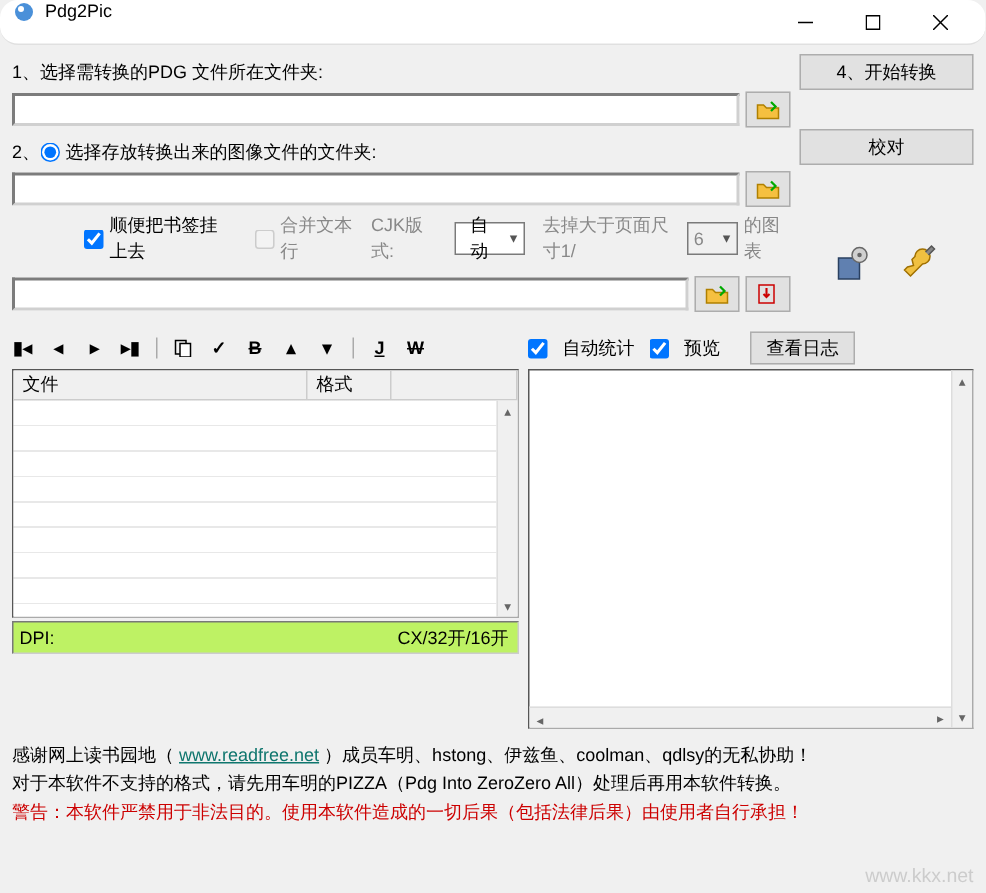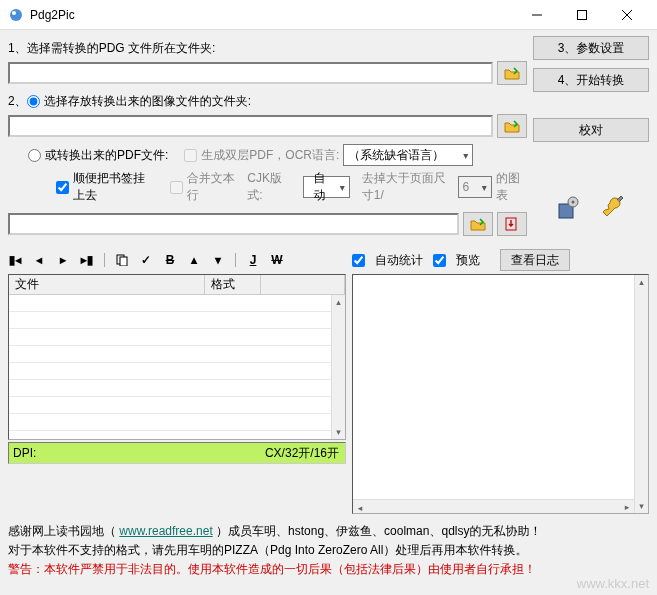--- a/index.html
+++ b/index.html
@@ -1,18 +1,18 @@
 <!DOCTYPE html>
 <html><head>
 <meta charset="utf-8">
 <style>
 * { box-sizing: border-box; margin: 0; padding: 0; }
 body { font-family: "SimSun", "Microsoft YaHei", sans-serif; font-size: 12px; background: #f0f0f0; width: 657px; height: 595px; overflow: hidden; position: relative; }
 
-.titlebar { height: 30px; background: #fff; display: flex; align-items: center; padding: 0 8px; border-bottom: 1px solid #e0e0e0; }
+.titlebar { height: 30px; background: #fff; display: flex; align-items: flex-start; padding: 0 8px; border-bottom: 1px solid #e0e0e0; border-radius: 12px; }
 .titlebar .icon-spot { width: 16px; height: 16px; margin-right: 6px; }
 .titlebar .title-text { flex: 1; font-size: 12px; }
 .winbtn { width: 45px; height: 30px; display: flex; align-items: center; justify-content: center; }
 .winbtn svg { stroke: #000; }
 
 .client { padding: 6px 8px; background: #f0f0f0; height: 565px; position: relative; }
 
 .row { display: flex; align-items: center; margin: 4px 0; }
 
 .btn { background: #e1e1e1; border: 1px solid #adadad; height: 24px; display: flex; align-items: center; justify-content: center; padding: 0 10px; font-size: 12px; cursor: pointer; }
@@ -120,31 +120,20 @@
       <div class="row">
         <input class="text-input sunken" style="flex: 1 1 0%;">
         <div class="folder-btn">
           <svg width="16" height="14">
               <path d="M1 4h4l2 2h8v7H1z" fill="#f5c040" stroke="#b08000"></path>
               <path d="M10 2l3 3-3 3" fill="none" stroke="#0a0" stroke-width="1.5"></path>
             </svg>
         </div>
       </div>
 
-      <div class="row" style="margin-top:6px; margin-left:20px;">
-        <input type="radio" name="out" class="radio" style="">
-        <label>或转换出来的PDF文件:</label>
-        <span style="width:16px;"></span>
-        <input type="checkbox" class="checkbox" disabled="" style="">
-        <label class="gray-text">生成双层PDF，OCR语言:</label>
-        <span style="width:4px;"></span>
-        <div class="select" style="width:130px;">
-            <span>（系统缺省语言）</span>
-          </div>
-      </div>
 
       <div class="row" style="margin-left:48px;">
         <input type="checkbox" class="checkbox" checked="" style="">
         <label>顺便把书签挂上去</label>
         <span style="width:16px;"></span>
         <input type="checkbox" class="checkbox" disabled="" style="">
         <label class="gray-text">合并文本行</label>
         <span style="width:10px;"></span>
         <span class="gray-text">CJK版式:</span>
         <div class="select" style="width:50px; margin:0 12px;padding-left:10px;">
@@ -168,21 +157,20 @@
         <div class="folder-btn">
           <svg width="16" height="16">
               <rect x="2" y="2" width="10" height="12" fill="none" stroke="#c00"></rect>
               <path d="M7 4v6M5 8l2 2 2-2" fill="none" stroke="#c00" stroke-width="1.4"></path>
             </svg>
         </div>
       </div>
     </div>
 
     <div style="width:116px; display:flex; flex-direction:column; gap:8px;">
-      <div class="btn">3、参数设置</div>
       <div class="btn">4、开始转换</div>
       <div style="height:10px;"></div>
       <div class="btn">校对</div>
       <div style="height:34px;"></div>
       <div style="display:flex; gap:12px; justify-content:center;">
         <div class="big-tool">
           <svg width="30" height="30">
               <rect x="6" y="10" width="14" height="14" fill="#6080b0" stroke="#2a4060"></rect>
               <circle cx="20" cy="8" r="5" fill="#d0d0d0" stroke="#666"></circle>
               <circle cx="20" cy="8" r="1.5" fill="#666"></circle>

